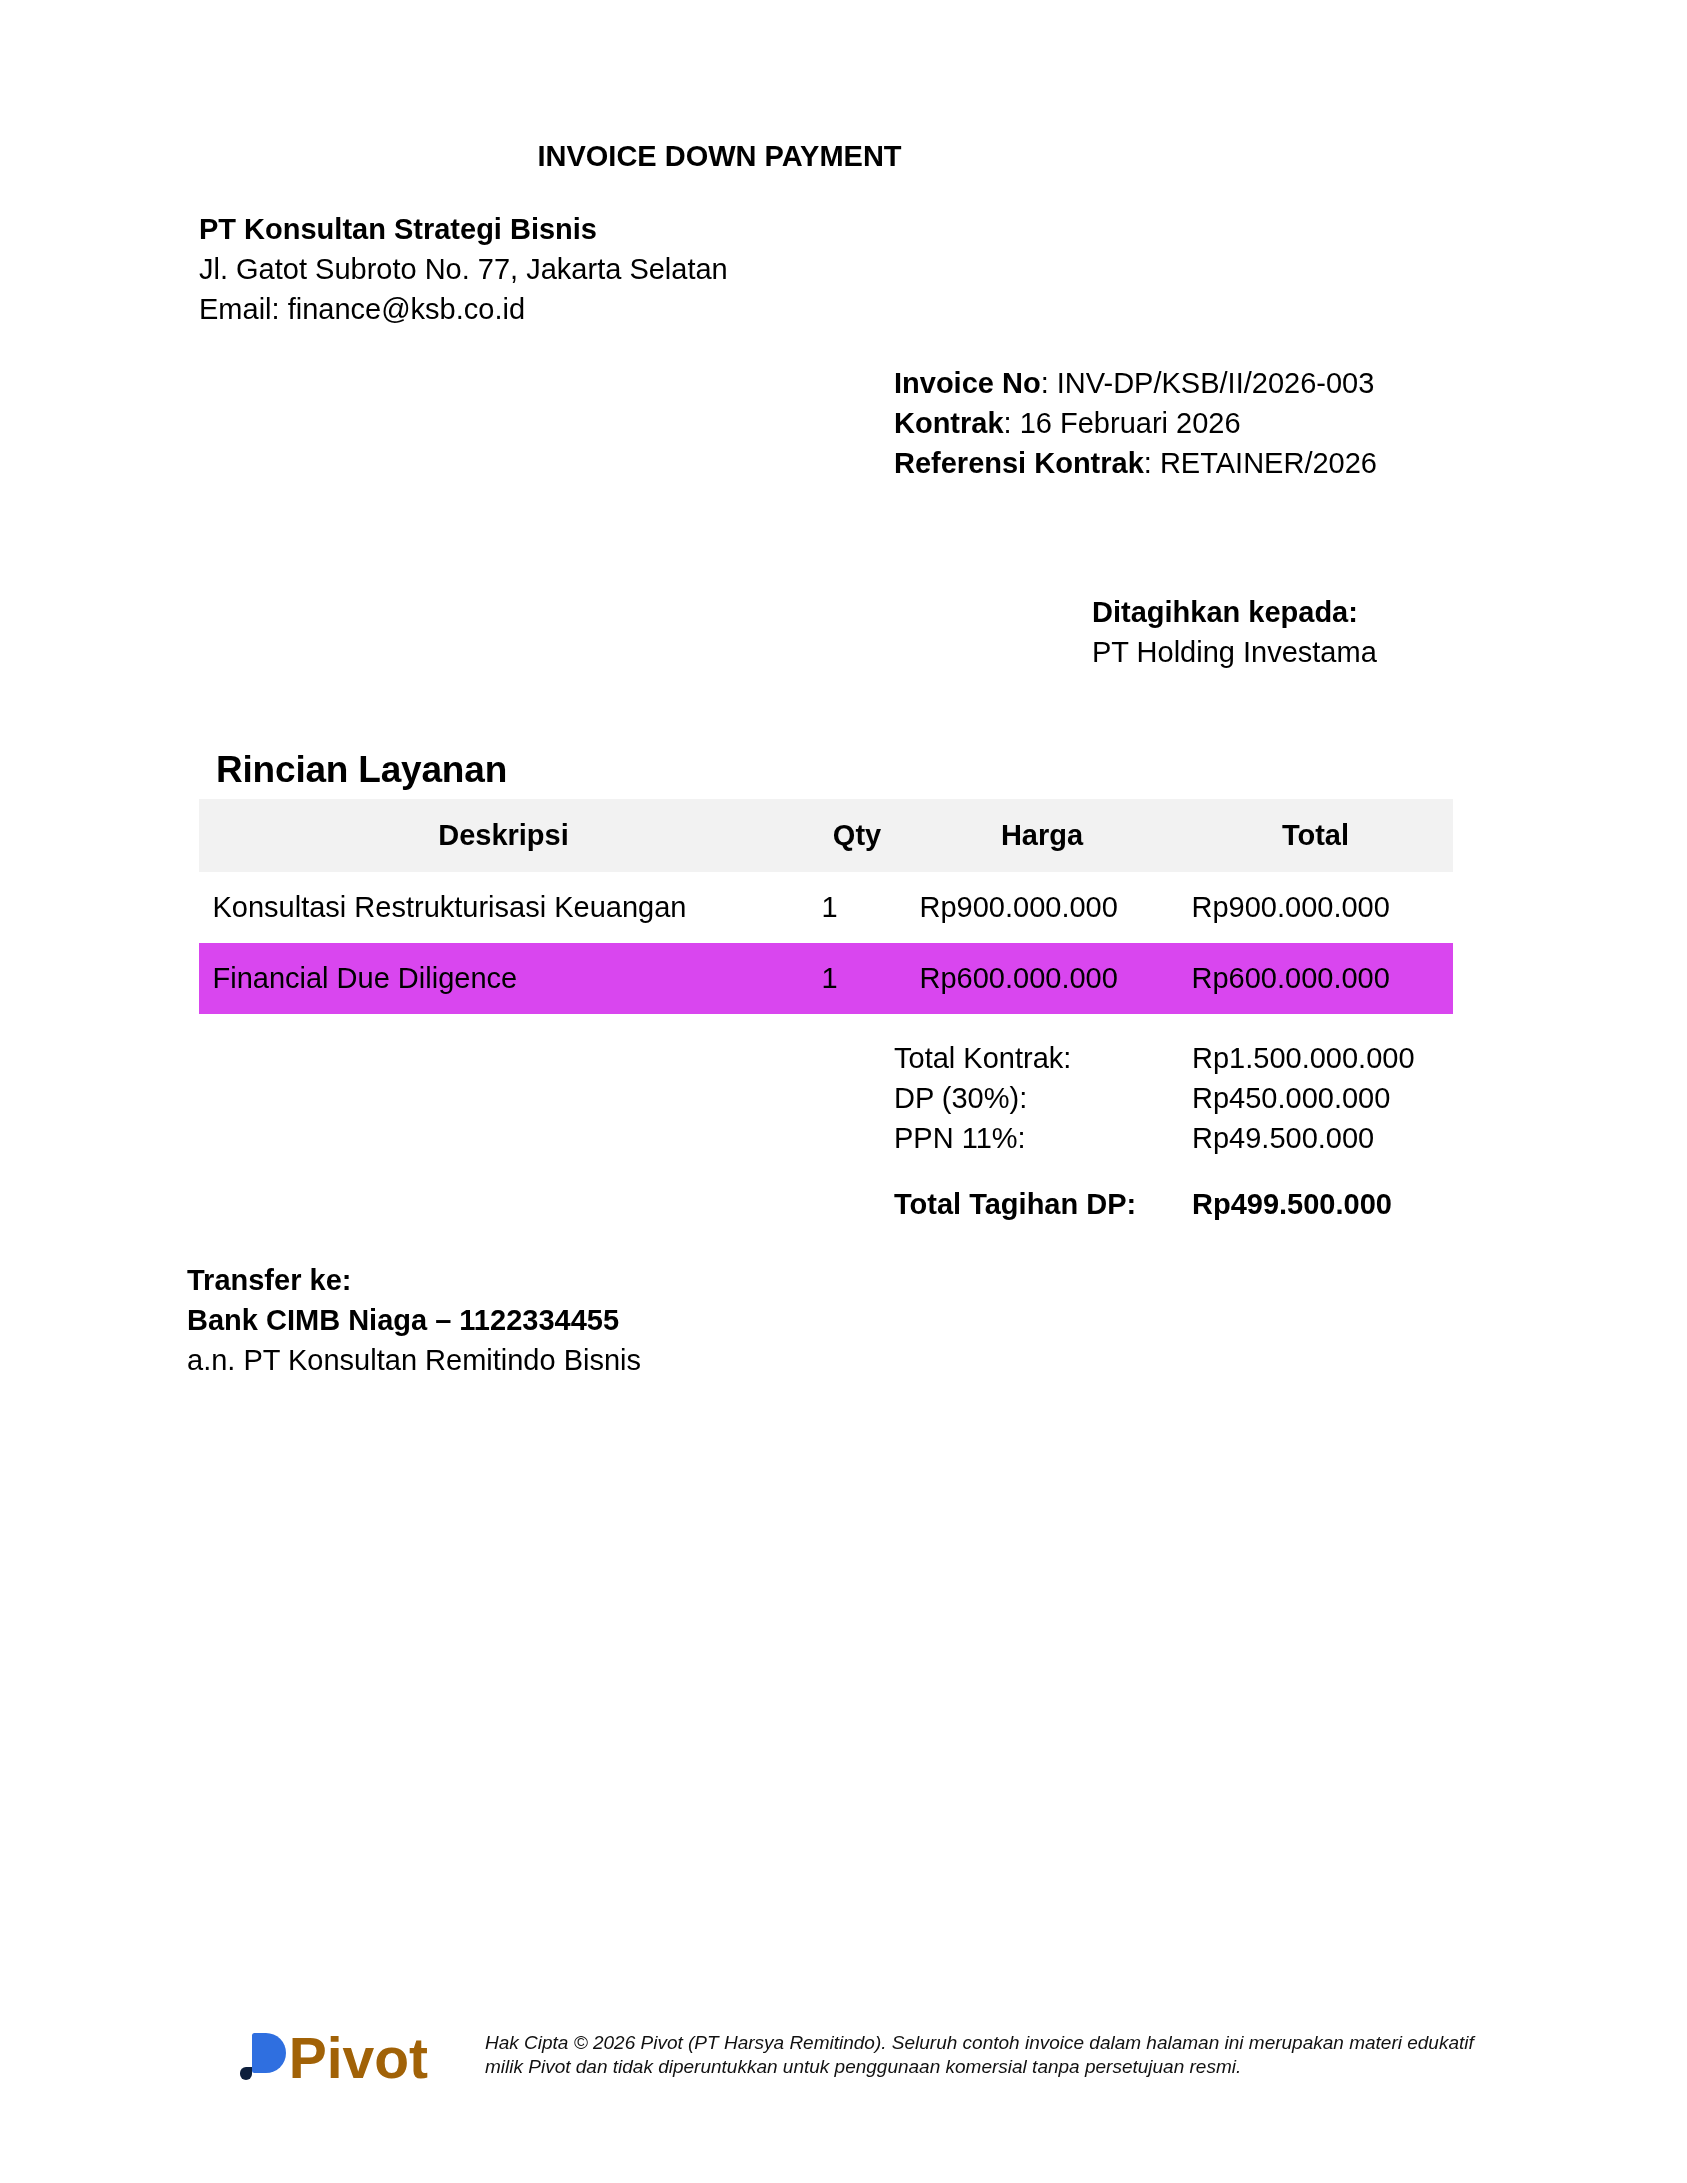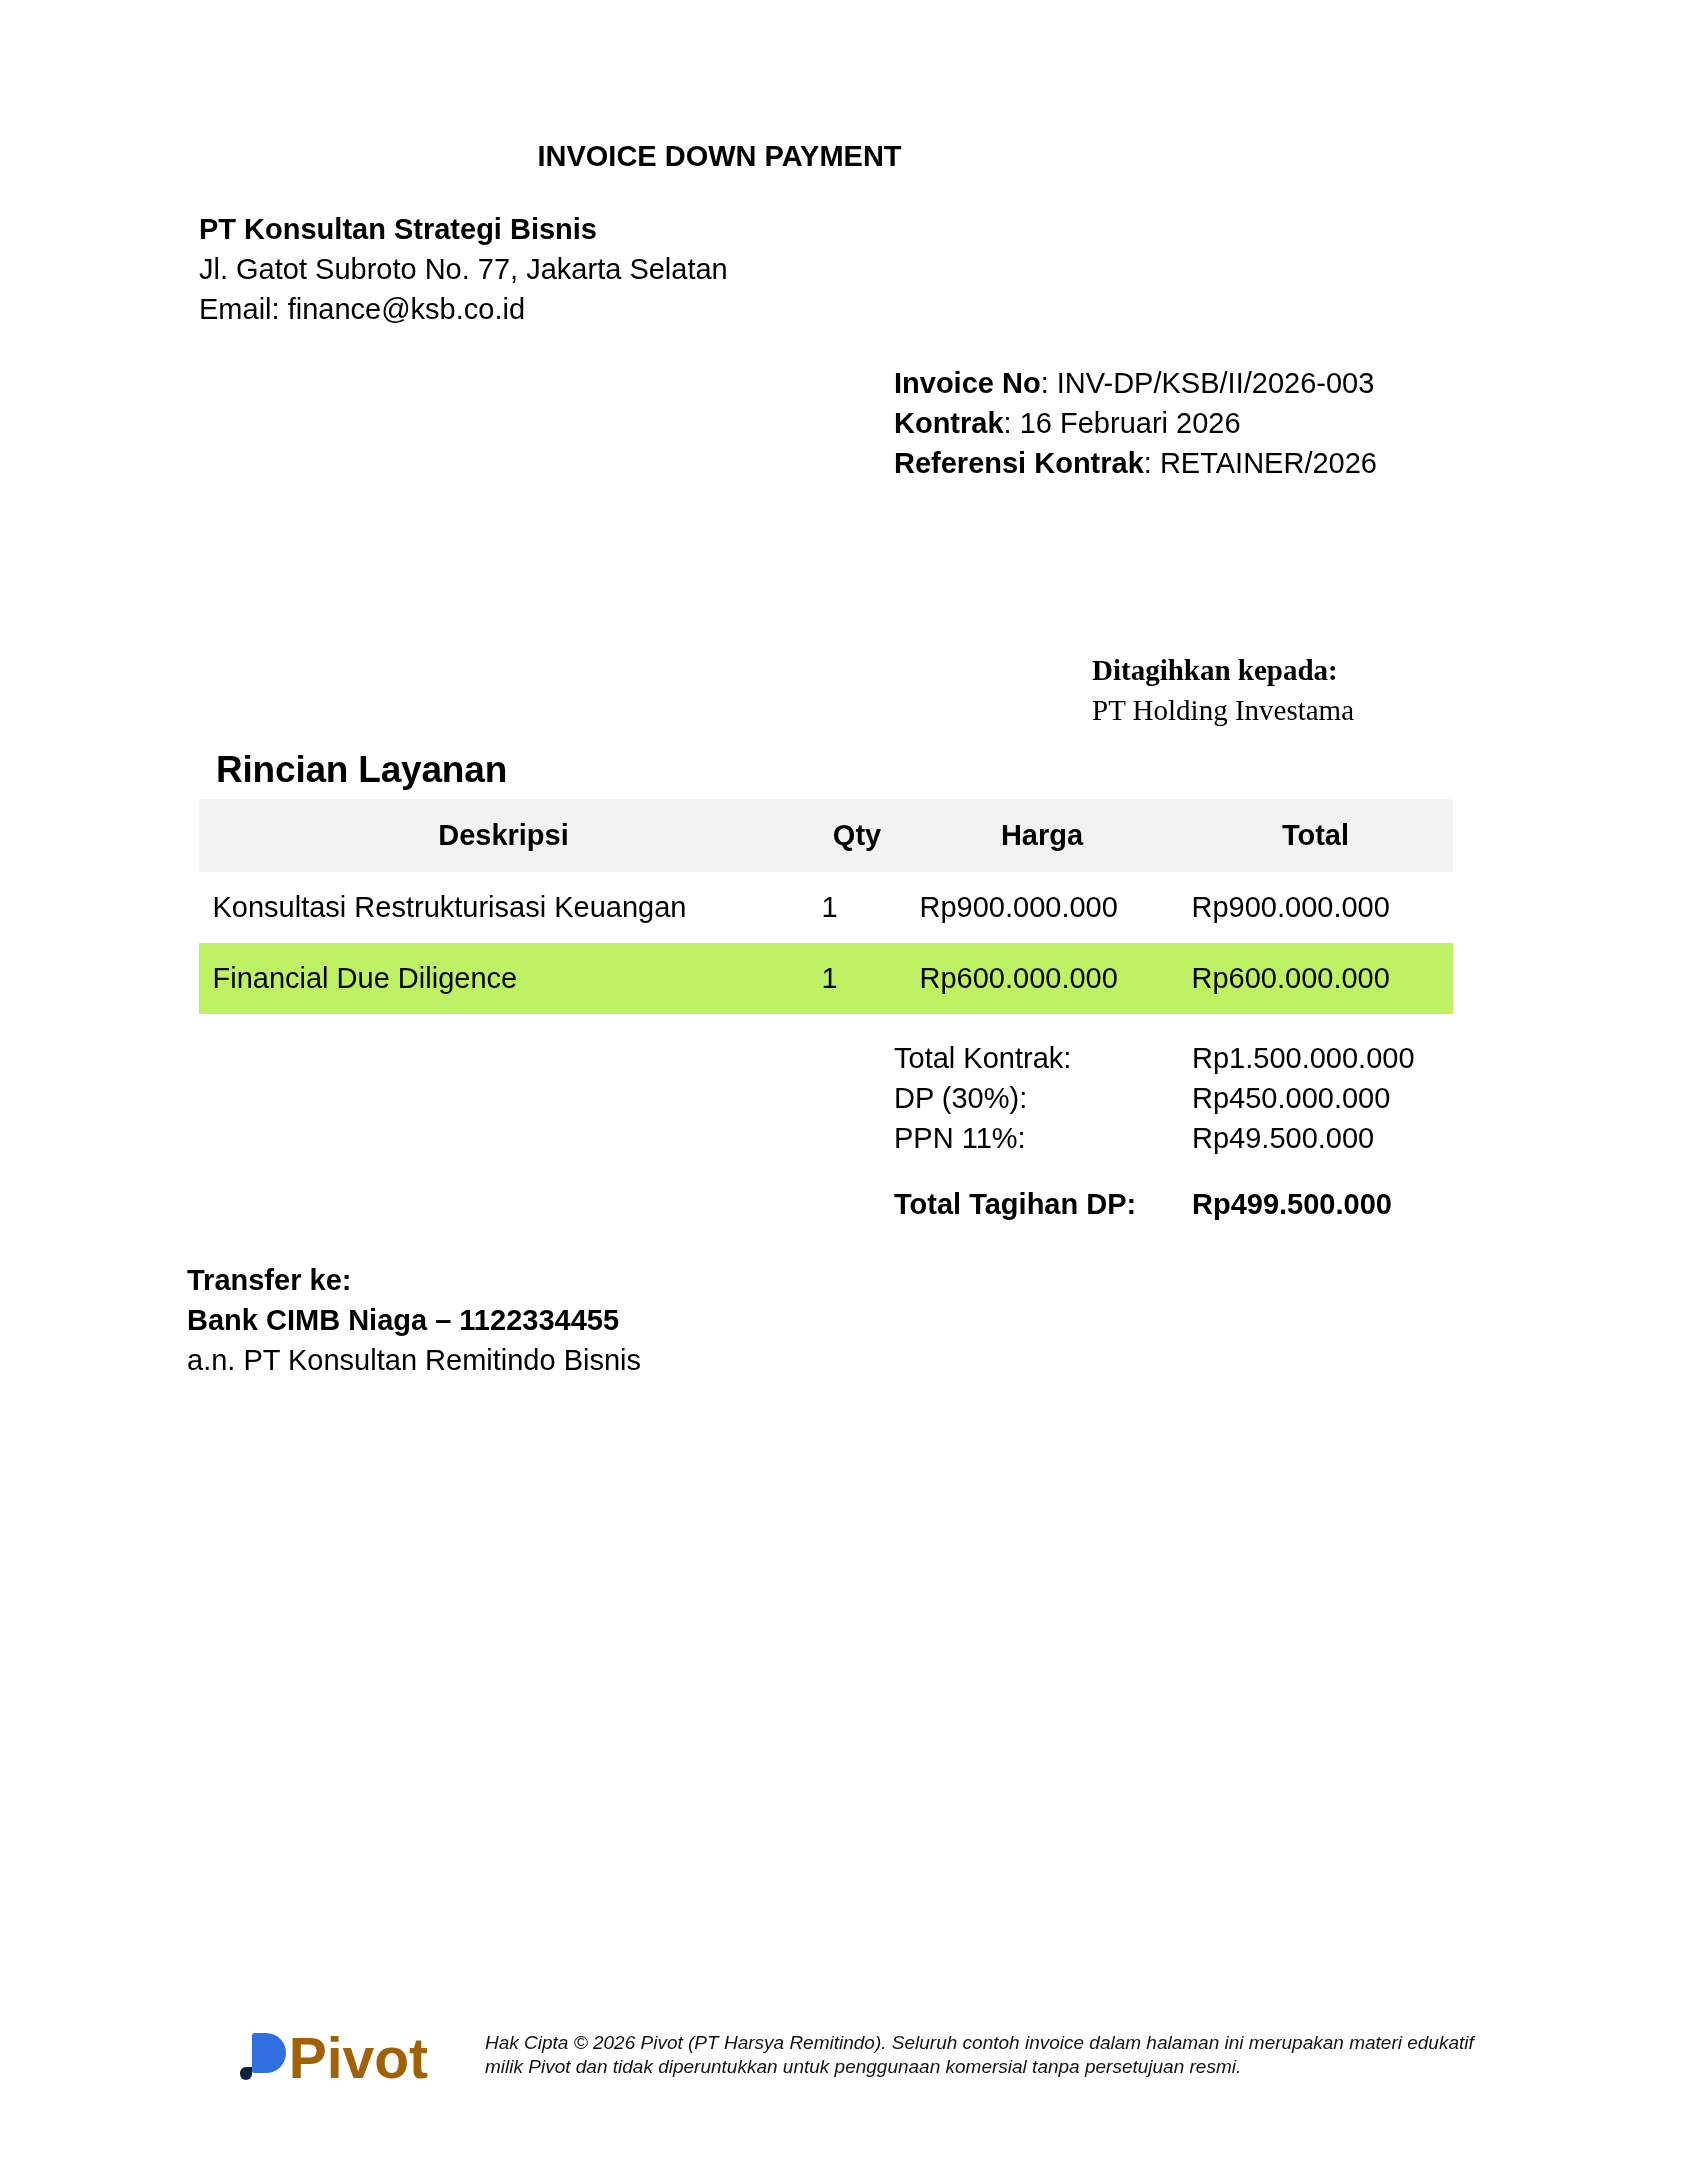--- a/index.html
+++ b/index.html
@@ -28,21 +28,21 @@
       width: 1439px;
       top: 136px;
       text-align: center;
       font-weight: bold;
       font-size: 29px;
       line-height: 40px;
     }
 
     #company-block { left: 199px; top: 209px; }
     #invoice-meta { left: 894px; top: 363px; }
-    #bill-to { left: 1092px; top: 650px; font-family: Liberation Serif, serif; }
+    #bill-to { left: 1092px; top: 592px; }
 
     #section-heading {
       left: 216px;
       top: 750px;
       font-size: 37px;
       line-height: 40px;
       font-weight: bold;
       letter-spacing: -0.2px;
       white-space: nowrap;
     }
@@ -56,21 +56,21 @@
       font-size: 29px;
     }
     #items-table th, #items-table td {
       padding: 0 13.5px;
       white-space: nowrap;
       vertical-align: middle;
     }
     #items-table thead tr { background: #f2f2f2; height: 73px; }
     #items-table th { font-weight: bold; text-align: center; }
     #items-table tbody tr { height: 71px; }
-    #items-table tbody tr:nth-child(2) { background: #bef264; }
+    #items-table tbody tr:nth-child(2) { background: #d946ef; }
     #items-table td { text-align: left; }
     #items-table td.qty { padding-left: 13.5px; }
 
     #totals {
       left: 894px;
       top: 1038px;
     }
     .tot-row {
       display: flex;
       font-size: 29px;

